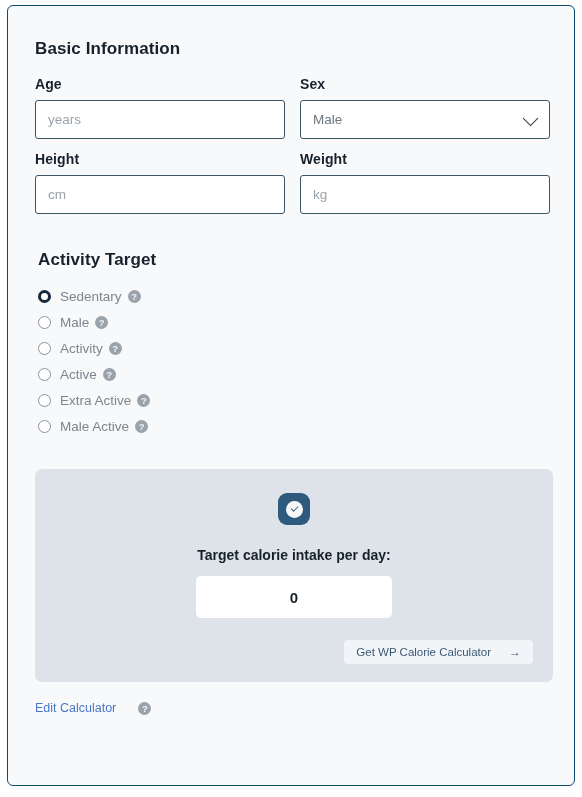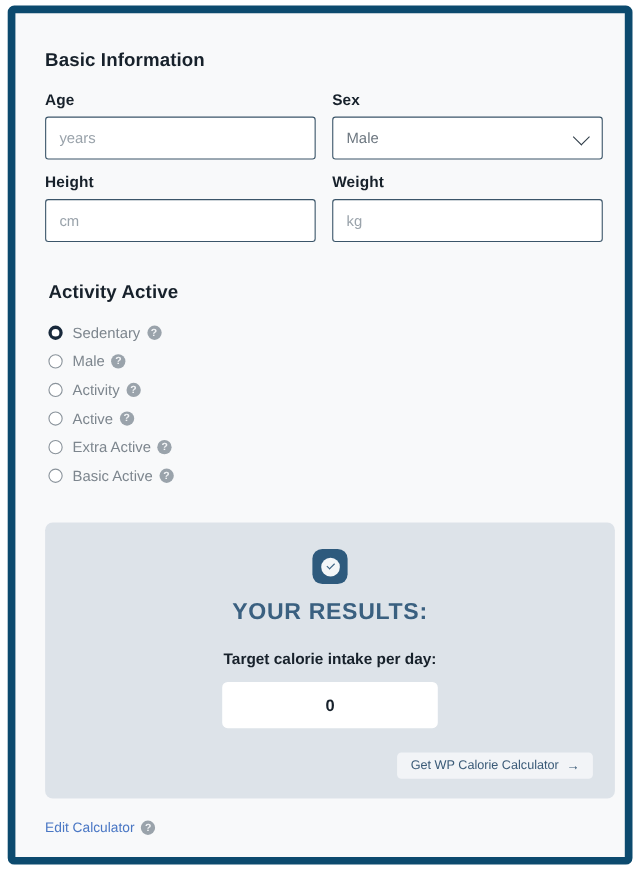--- a/index.html
+++ b/index.html
@@ -16,21 +16,21 @@
     background: #ffffff;
     overflow: hidden;
   }
   .calc-card {
     position: absolute;
     left: 7px;
     top: 5px;
     width: 568px;
     height: 781px;
     background: #f8f9fa;
-    border: 7px solid #0c4a6e;
+    border: 1px solid #0c4a6e;
     border-radius: 6px;
   }
   .card-inner {
     position: absolute;
     left: 27px;
     top: 33px;
     right: 20px;
   }
 
   .section-title {
@@ -201,31 +201,31 @@
     justify-content: flex-end;
   }
   .cta {
     background: #f2f4f7;
     border-radius: 4px;
     padding: 6px 12px;
     font-size: 11.5px;
     color: #3a5a77;
     display: inline-flex;
     align-items: center;
-    gap: 7px;
+    gap: 18px;
     cursor: pointer;
     white-space: nowrap;
   }
   .cta .arrow { font-size: 12px; line-height: 1; }
 
   .footer-link {
     margin-top: 19px;
     display: flex;
     align-items: center;
-    gap: 6px;
+    gap: 22px;
   }
   .footer-link a {
     font-size: 12.5px;
     color: #4a77c4;
     text-decoration: none;
     cursor: pointer;
   }
 </style>
 </head>
 <body>
@@ -263,21 +263,21 @@
           <span class="field-label">Weight</span>
           <div class="control">
             <span class="ph">kg</span>
           </div>
         </div>
       </div>
 
       <div class="mid-block">
 
         <div class="activity-col">
-          <div class="section-title" style="margin-bottom:0">Activity Active</div>
+          <div class="section-title" style="margin-bottom:0">Activity Target</div>
           <div class="radio-list">
             <div class="radio-item">
               <span class="radio checked"></span>
               <span class="radio-label">Sedentary</span>
               <span class="help">?</span>
             </div>
             <div class="radio-item">
               <span class="radio"></span>
               <span class="radio-label">Male</span>
               <span class="help">?</span>
@@ -292,34 +292,33 @@
               <span class="radio-label">Active</span>
               <span class="help">?</span>
             </div>
             <div class="radio-item">
               <span class="radio"></span>
               <span class="radio-label">Extra Active</span>
               <span class="help">?</span>
             </div>
             <div class="radio-item">
               <span class="radio"></span>
-              <span class="radio-label">Basic Active</span>
+              <span class="radio-label">Male Active</span>
               <span class="help">?</span>
             </div>
           </div>
         </div>
       </div>
 
       <div class="results">
         <div class="badge">
           <span class="disc">
             <span class="tick"></span>
           </span>
         </div>
-        <div class="results-title">YOUR RESULTS:</div>
         <div class="results-sub">Target calorie intake per day:</div>
         <div class="result-box">0</div>
         <div class="cta-wrap">
           <div class="cta">
             <span>Get WP Calorie Calculator</span>
             <span class="arrow">→</span>
           </div>
         </div>
       </div>
 

